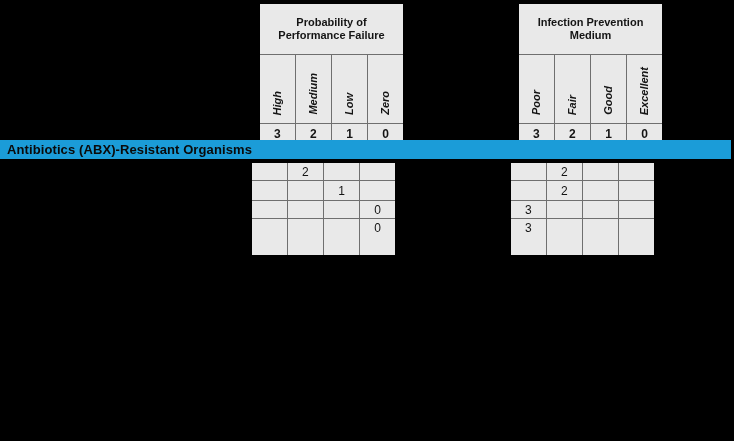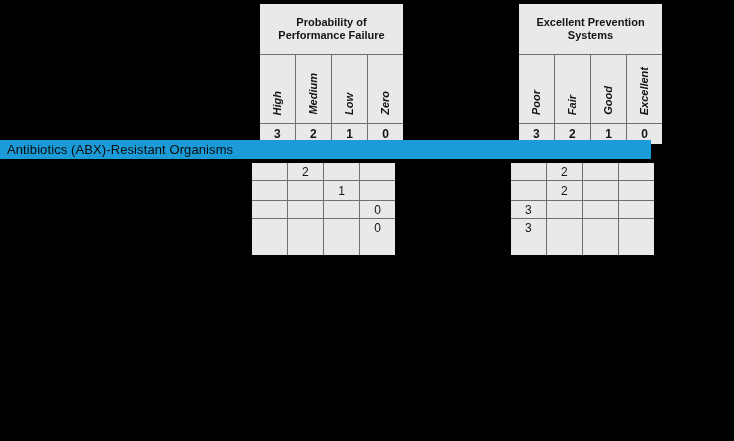--- a/index.html
+++ b/index.html
@@ -84,27 +84,27 @@
   .data-table tr.r4 td {
     height: 36px;
     vertical-align: top;
     line-height: 18px;
   }
 
   .banner {
     position: absolute;
     left: 0;
     top: 140px;
-    width: 651px;
+    width: 731px;
     height: 19px;
     box-sizing: border-box;
     display: flex;
     align-items: center;
     padding-left: 7px;
-    font-weight: normal;
+    font-weight: bold;
     font-size: 13px;
     color: #0a0a0a;
     letter-spacing: 0.1px;
   }
 </style>
 </head>
 <body>
 
 <div class="canvas">
 
@@ -156,21 +156,21 @@
         <td>0</td>
       </tr>
     </tbody>
       </table>
   </div>
 
   <div class="tgroup right">
     <table class="head-table">
       <tbody>
           <tr>
-        <td class="title-cell" colspan="4">Excellent Prevention Systems</td>
+        <td class="title-cell" colspan="4">Infection Prevention Medium</td>
       </tr>
       <tr class="rot-row">
         <td><span class="rot">Poor</span></td>
         <td><span class="rot">Fair</span></td>
         <td><span class="rot">Good</span></td>
         <td><span class="rot">Excellent</span></td>
       </tr>
       <tr class="score-row">
         <td>3</td>
         <td>2</td>

